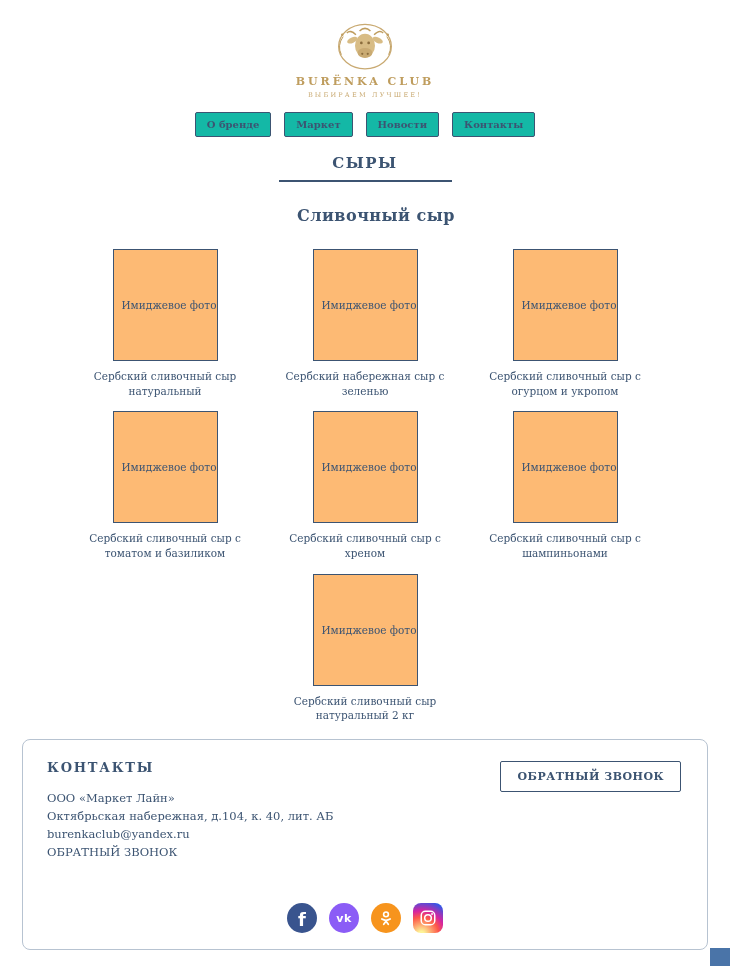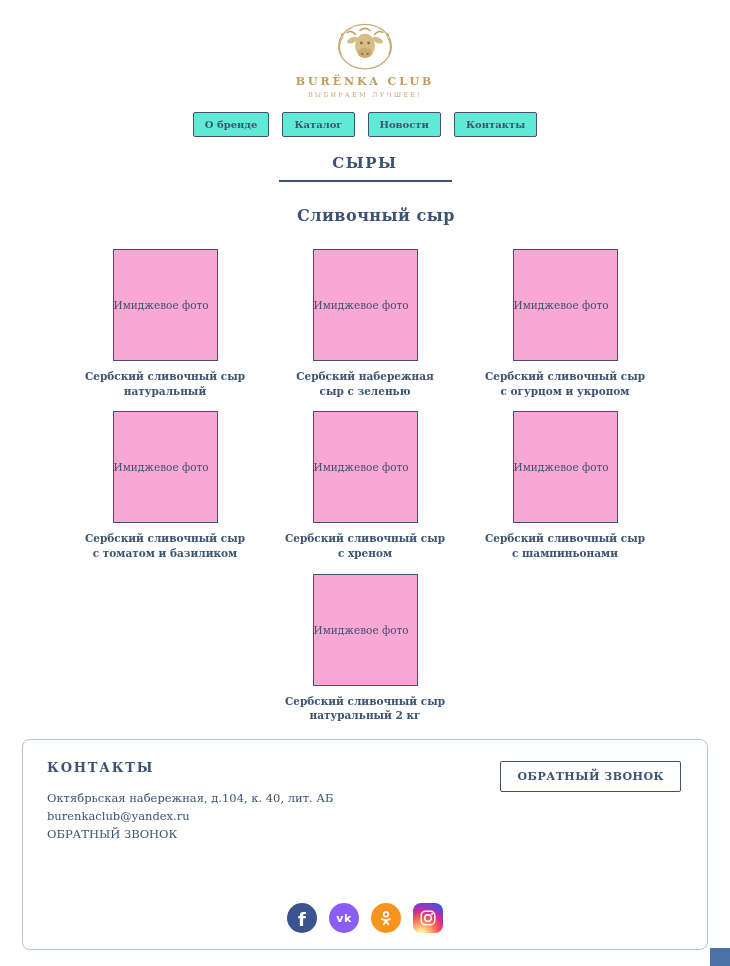--- a/index.html
+++ b/index.html
@@ -33,21 +33,21 @@
   }
   .nav {
     margin-top: 13px;
     display: flex;
     justify-content: center;
     gap: 13px;
   }
   .nav-btn {
     display: inline-block;
     border: 1px solid #3c5472;
-    background: #5eead4;
+    background: #14b8a6;
     color: #3c5472;
     font-family: "DejaVu Serif", "Liberation Serif", serif;
     font-size: 10px;
     font-weight: bold;
     padding: 6px 11px;
     border-radius: 2px;
     cursor: pointer;
   }
 
   
@@ -84,37 +84,36 @@
   .card {
     display: flex;
     flex-direction: column;
     align-items: center;
   }
   .card.center-col { grid-column: 2; }
   .photo-box {
     width: 105px;
     height: 112px;
     border: 1.5px solid #3c5472;
-    background: #f9a8d4;
+    background: #fdba74;
     display: flex;
     align-items: center;
-    justify-content: flex-start;
+    justify-content: flex-end;
     cursor: pointer;
   }
   .photo-box span {
     font-size: 10.5px;
     color: #3c5472;
   }
   .card-name {
     margin-top: 8px;
     max-width: 165px;
     text-align: center;
     font-size: 10.5px;
     line-height: 1.4;
-    font-weight: bold;
   }
 
   
   .footer {
     position: relative;
     width: 686px;
     margin: 16px auto 0;
     height: 211px;
     border: 1px solid #b7c3d1;
     border-radius: 8px;
@@ -222,21 +221,21 @@
         <circle cx="47" cy="35" r="1.2" fill="#8a6c3c"></circle>
         <circle cx="53" cy="35" r="1.2" fill="#8a6c3c"></circle>
         <path d="M44 10 q6 -6 12 0" fill="none" stroke="#bf9d5e" stroke-width="1.6"></path>
       </svg>
     </span>
     <div class="brand-name">BURËNKA CLUB</div>
     <div class="brand-tagline">ВЫБИРАЕМ ЛУЧШЕЕ!</div>
 
     <nav class="nav">
       <button class="nav-btn">О бренде</button>
-      <button class="nav-btn">Каталог</button>
+      <button class="nav-btn">Маркет</button>
       <button class="nav-btn">Новости</button>
       <button class="nav-btn">Контакты</button>
     </nav>
   </header>
 
   <main>
     <h1 class="page-title">СЫРЫ</h1>
     <div class="title-underline"></div>
     <h2 class="section-title">Сливочный сыр</h2>
 
@@ -291,20 +290,21 @@
         <div class="card-name">Сербский сливочный сыр натуральный 2 кг</div>
       </div>
 
     </div>
   </main>
 
   <footer class="footer">
     <div class="contacts-title">КОНТАКТЫ</div>
 
     <div class="contact-lines">
+      <span class="line">ООО «Маркет Лайн»</span>
       <span class="line">Октябрьская набережная, д.104, к. 40, лит. АБ</span>
       <a class="email-link">burenkaclub@yandex.ru</a>
       <a class="callback-link">ОБРАТНЫЙ ЗВОНОК</a>
     </div>
 
     <button class="callback-button">ОБРАТНЫЙ ЗВОНОК</button>
 
     <div class="social-bar">
       <div class="soc soc-fb">
         <span>f</span>

